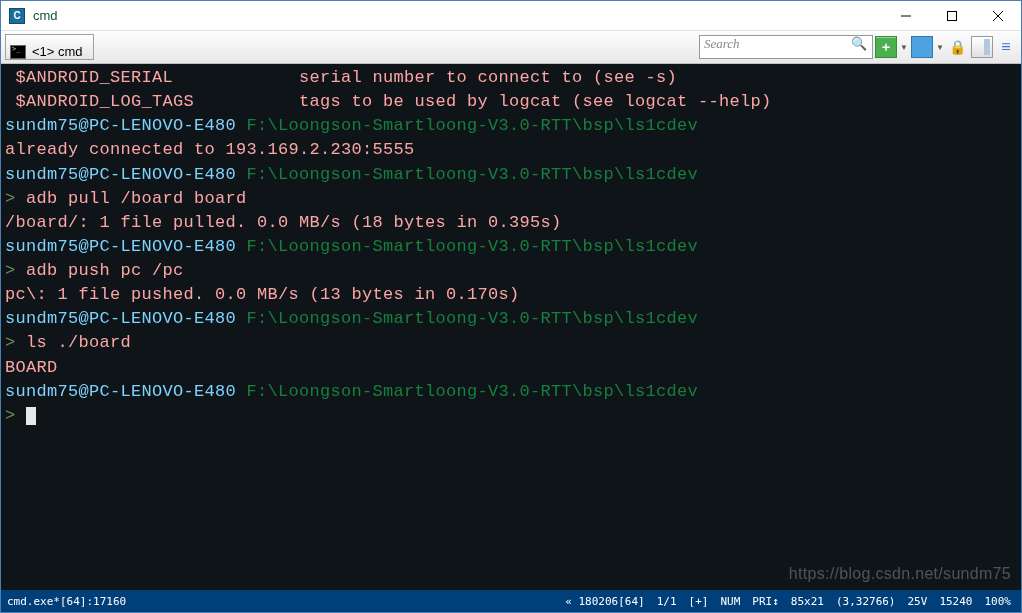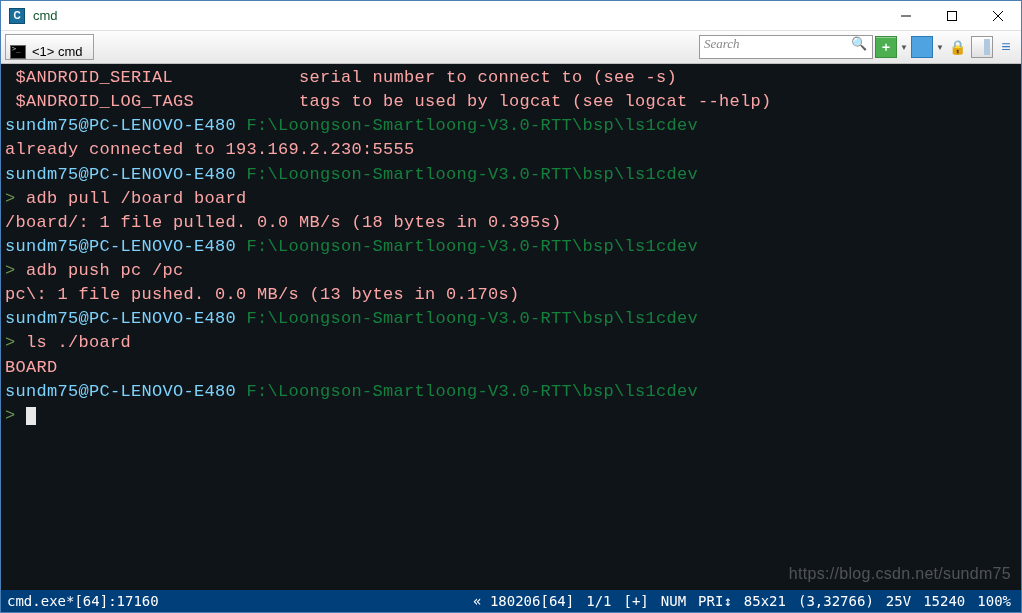--- a/index.html
+++ b/index.html
@@ -26,21 +26,21 @@
     .tool-btn.panel { border: 1px solid #999; background: linear-gradient(#fff,#e0e0e0); position: relative; }
     .tool-btn.panel::after { content: ""; position: absolute; right: 2px; top: 2px; bottom: 2px; width: 6px; background: #b0c8e0; }
     .tool-btn.menu-lines { color: #3a78c8; font-size: 16px; line-height: 10px; font-weight: bold; }
     .terminal { flex: 1; background: #0f1419; color: #e8e8e8; font-family: "Consolas", "Courier New", monospace; font-size: 17px; line-height: 1.42; padding: 2px 4px; overflow: hidden; letter-spacing: 0.3px; position: relative; }
     .terminal .line { white-space: pre; }
     .g { color: #7dd3fc; }
     .gy { color: #15803d; }
     .w { color: #fca5a5; }
     .prompt-sym { color: #6a9955; }
     .cursor { display: inline-block; width: 10px; height: 18px; background: #e8e8e8; vertical-align: text-bottom; }
-    .status { height: 22px; background: #003f7a; color: #fff; font-family: "Consolas", monospace; font-size: 14px; display: flex; align-items: center; padding: 0 6px; gap: 4px; }
+    .status { height: 22px; background: #003f7a; color: #fff; font-family: "Consolas", monospace; font-size: 11px; display: flex; align-items: center; padding: 0 6px; gap: 4px; }
     .status .st-left { flex: 1; }
     .status .st-seg { padding: 0 4px; }
     .watermark { position: absolute; right: 10px; bottom: 4px; color: rgba(200,200,200,0.35); font-size: 16px; font-family: sans-serif; pointer-events: none; }
   </style>
 </head>
 <body>
 
 <div class="window">
   <div class="titlebar">
     <div class="titlebar-icon">C</div>

